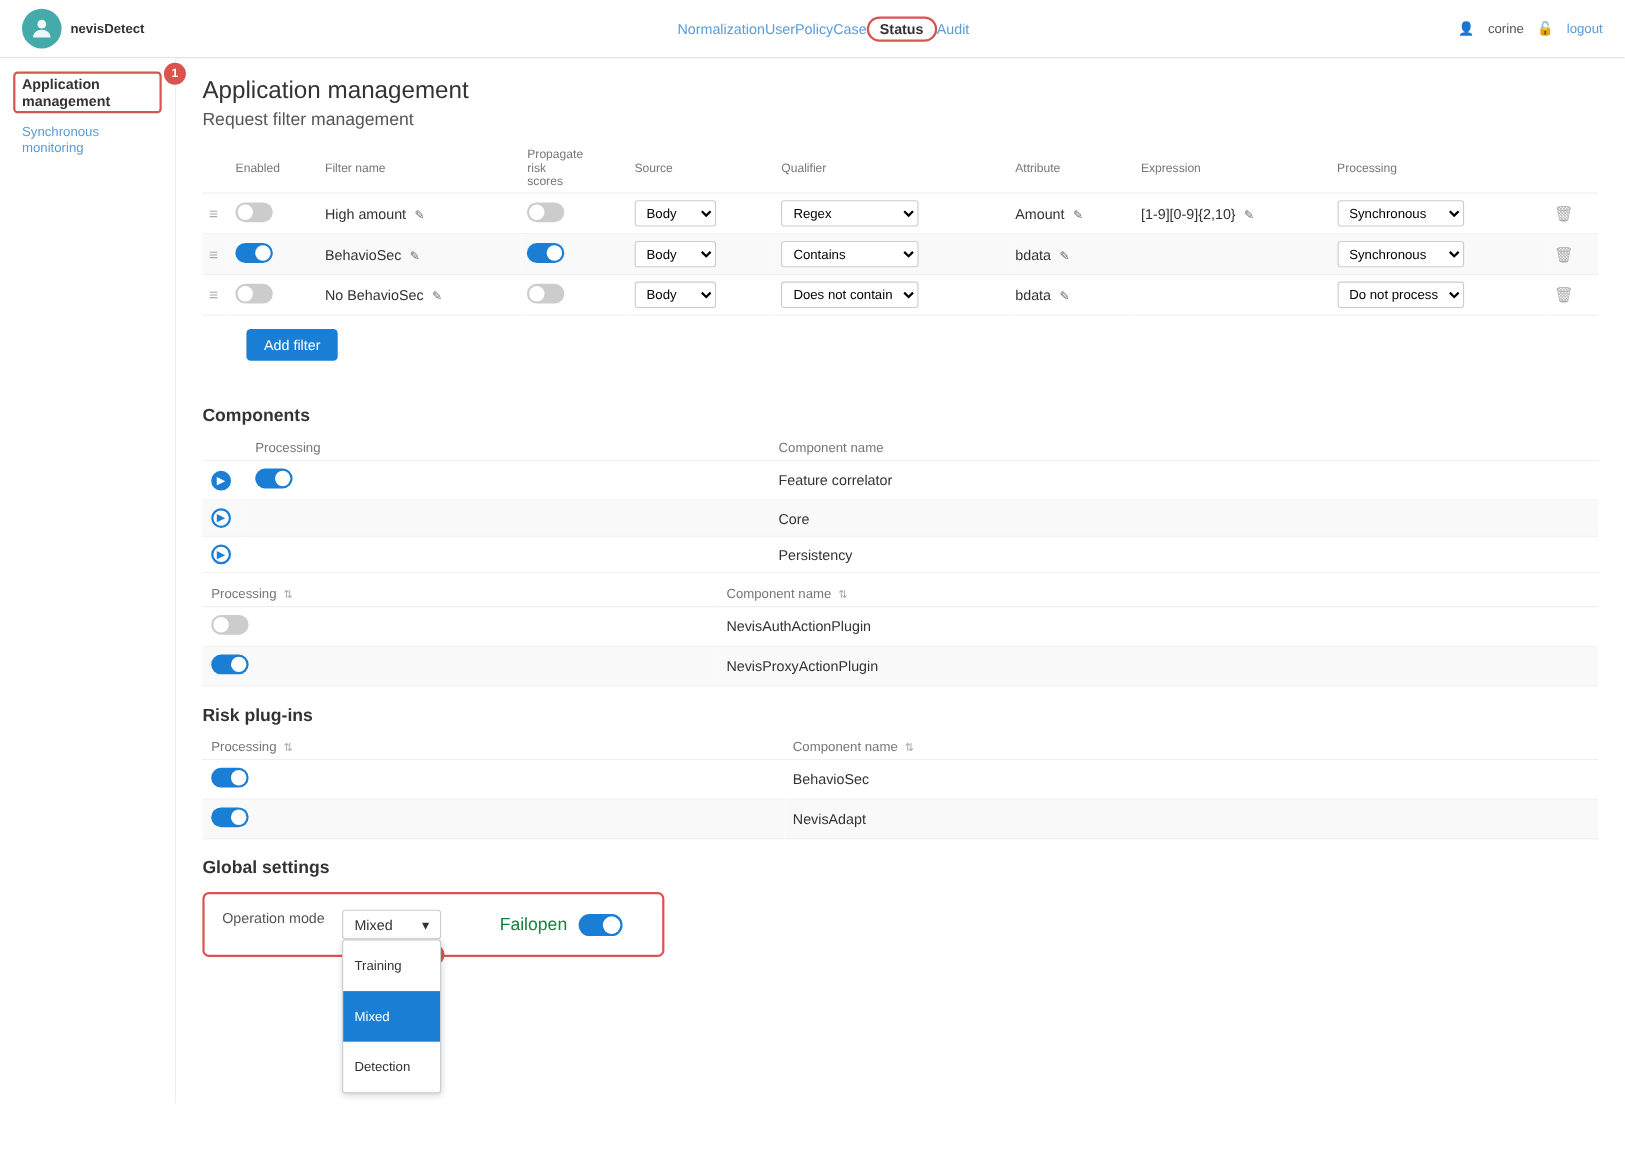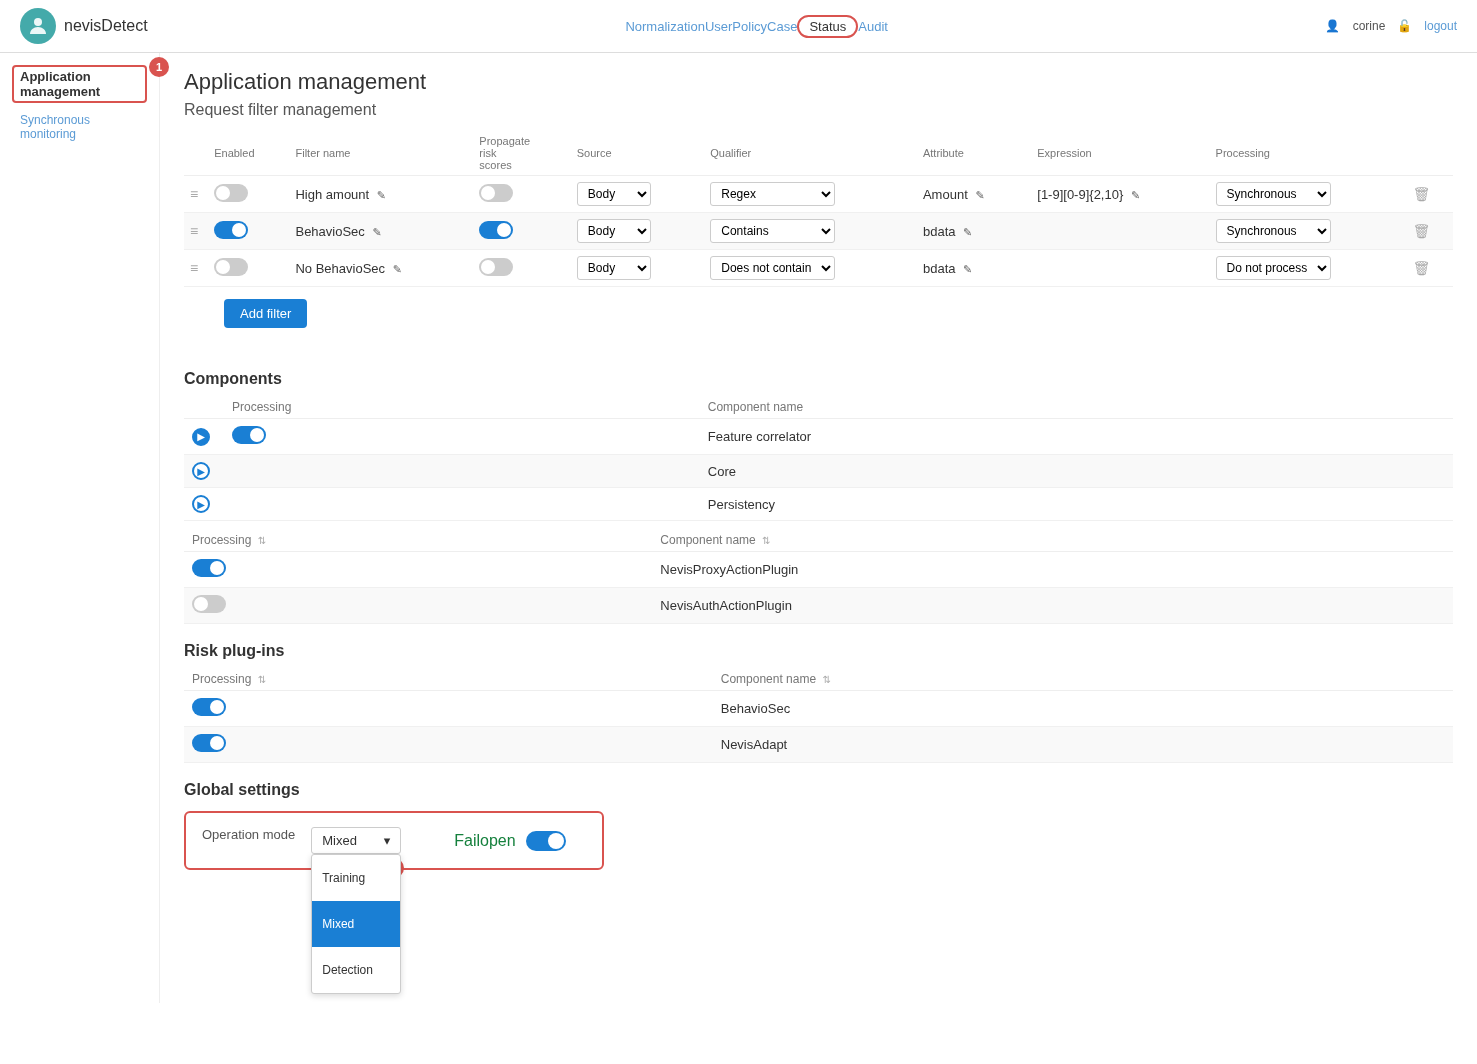--- a/index.html
+++ b/index.html
@@ -9,26 +9,26 @@
     .header {
       display: flex; align-items: center; padding: 8px 20px;
       border-bottom: 1px solid #ddd; background: #fff;
     }
     .logo-area { display: flex; align-items: center; margin-right: 40px; }
     .logo-avatar {
       width: 36px; height: 36px; border-radius: 50%;
       background: #4aa; display: flex; align-items: center; justify-content: center;
       margin-right: 8px; color: #fff; font-size: 14px; font-weight: bold;
     }
-    .logo-text { font-size: 16px; font-weight: normal; color: #333; }
+    .logo-text { font-size: 12px; font-weight: bold; color: #333; }
     .nav { display: flex; align-items: center; flex: 1; justify-content: center; }
     .nav-item { color: #5b9bd5; text-decoration: none; font-size: 13px; cursor: pointer; }
     .nav-item.active {
       color: #333; border: 2px solid #d9534f; border-radius: 12px;
-      padding: 2px 10px; font-weight: normal;
+      padding: 2px 10px; font-weight: bold;
     }
     .header-right { display: flex; align-items: center; gap: 12px; color: #555; font-size: 12px; }
 
     
     .layout { display: flex; }
     .sidebar {
       width: 160px; padding: 12px; border-right: 1px solid #eee;
       background: #fff; min-height: 950px;
     }
     .sidebar-item {
@@ -353,26 +353,26 @@
     
     <table class="comp-table">
       <thead>
         <tr>
           <th>Processing <span class="sort-icon">⇅</span></th>
           <th>Component name <span class="sort-icon">⇅</span></th>
         </tr>
       </thead>
       <tbody>
         <tr>
-          <td><div class="toggle sm on"></div></td>
-          <td>NevisProxyActionPlugin</td>
-        </tr>
-        <tr>
           <td><div class="toggle sm"></div></td>
           <td>NevisAuthActionPlugin</td>
+        </tr>
+        <tr>
+          <td><div class="toggle sm on"></div></td>
+          <td>NevisProxyActionPlugin</td>
         </tr>
       </tbody>
     </table>
 
     
     <div class="sec-label">Risk plug-ins</div>
     <table class="comp-table">
       <thead>
         <tr>
           <th>Processing <span class="sort-icon">⇅</span></th>

